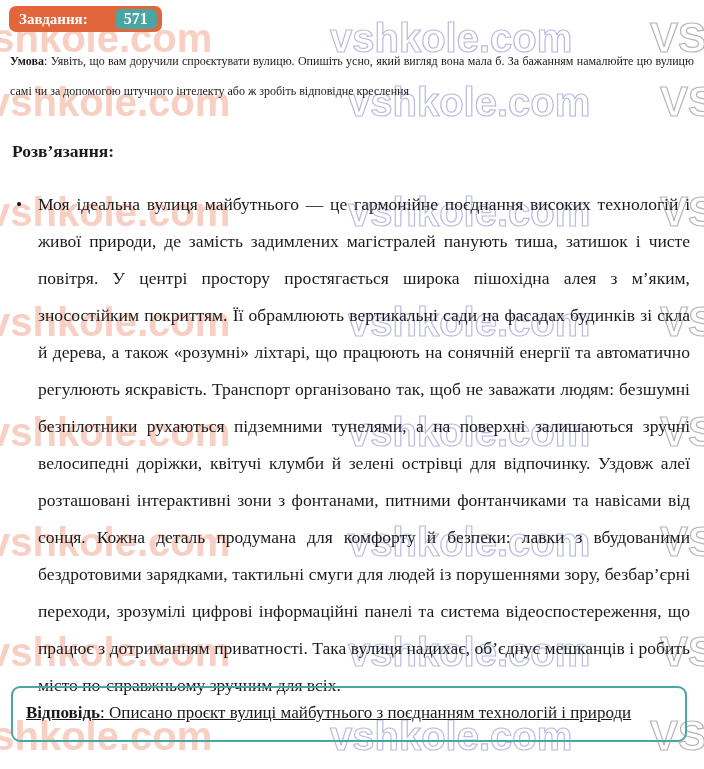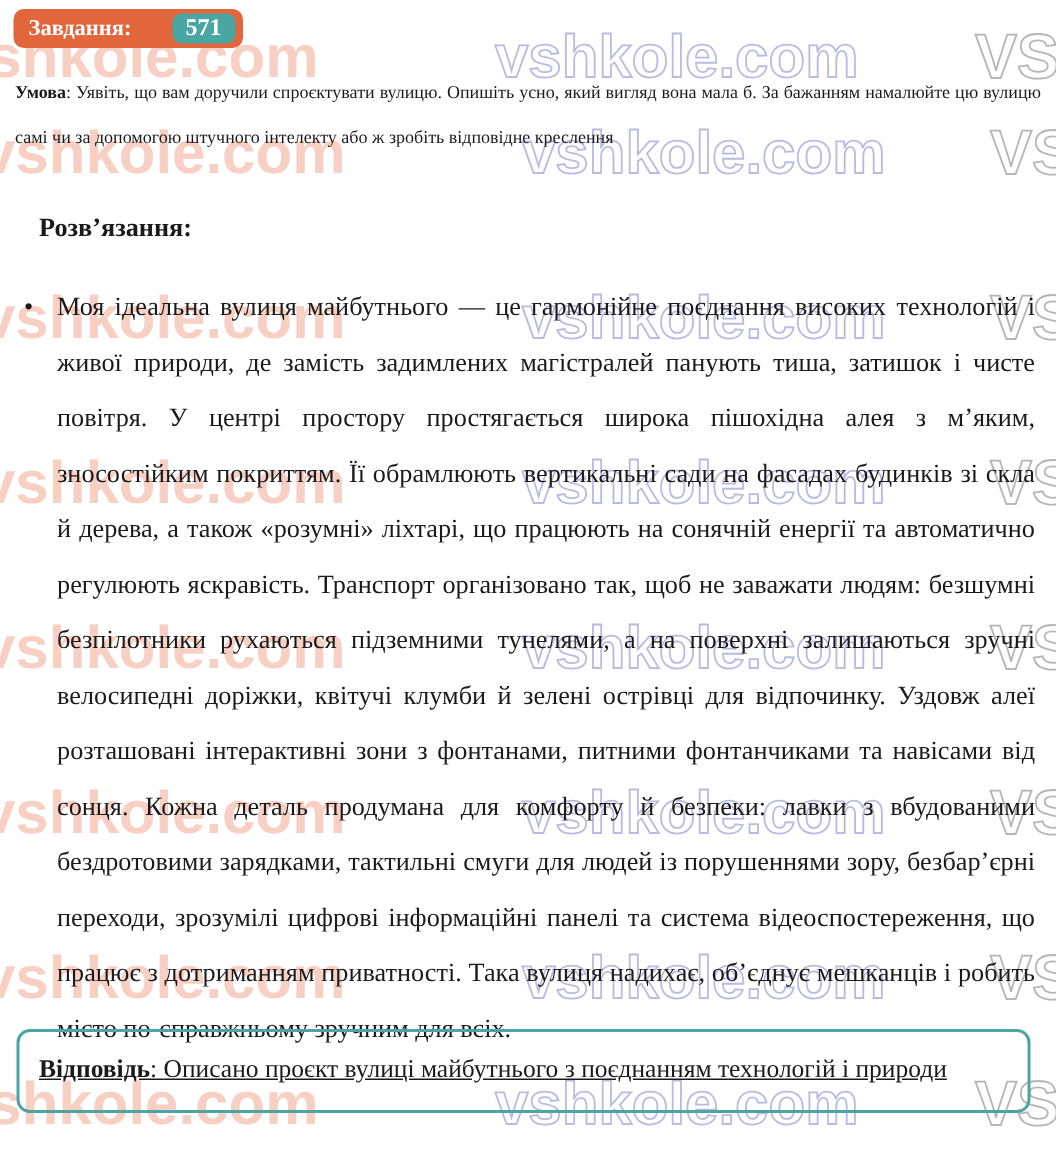--- a/index.html
+++ b/index.html
@@ -118,21 +118,21 @@
     line-height: 30px;
     text-align: justify;
   }
   .inline-label {
     font-weight: 700;
   }
 
   
   #solution-heading {
     position: absolute;
-    left: 26px;
+    left: 12px;
     top: 137px;
     font-size: 17.5px;
     font-weight: 700;
     line-height: 28px;
   }
 
   
   #solution-list {
     position: absolute;
     left: 10px;

